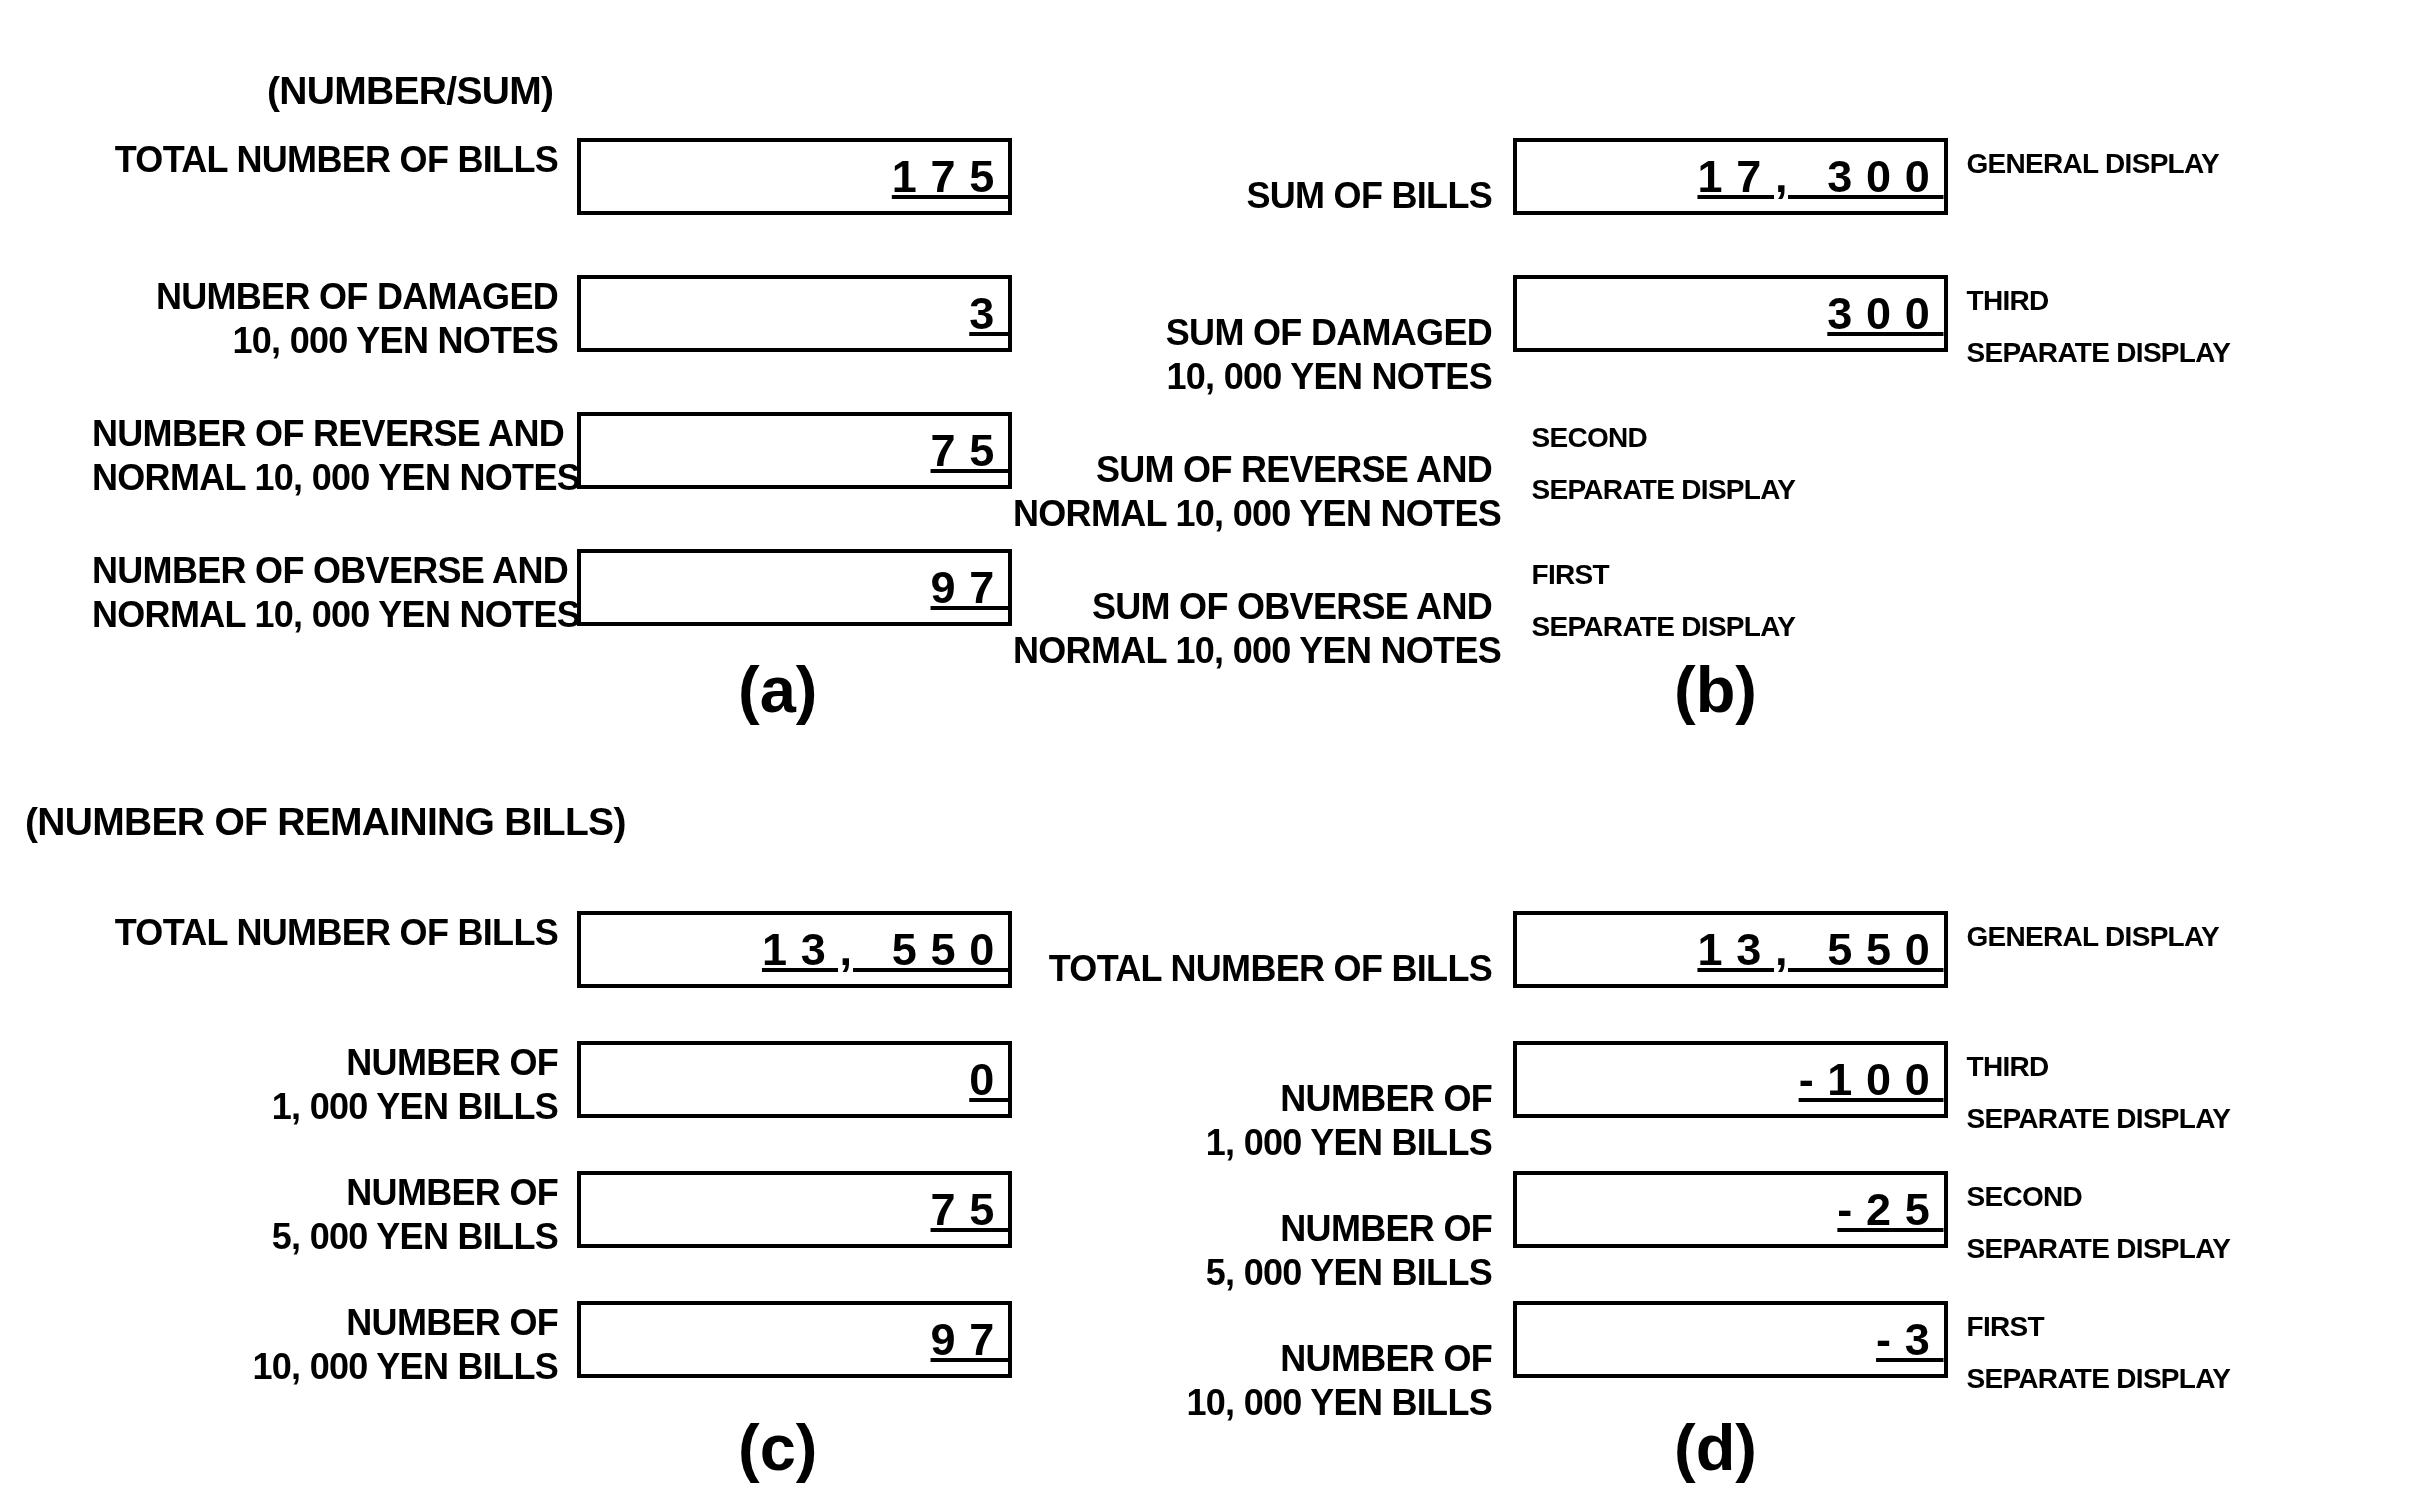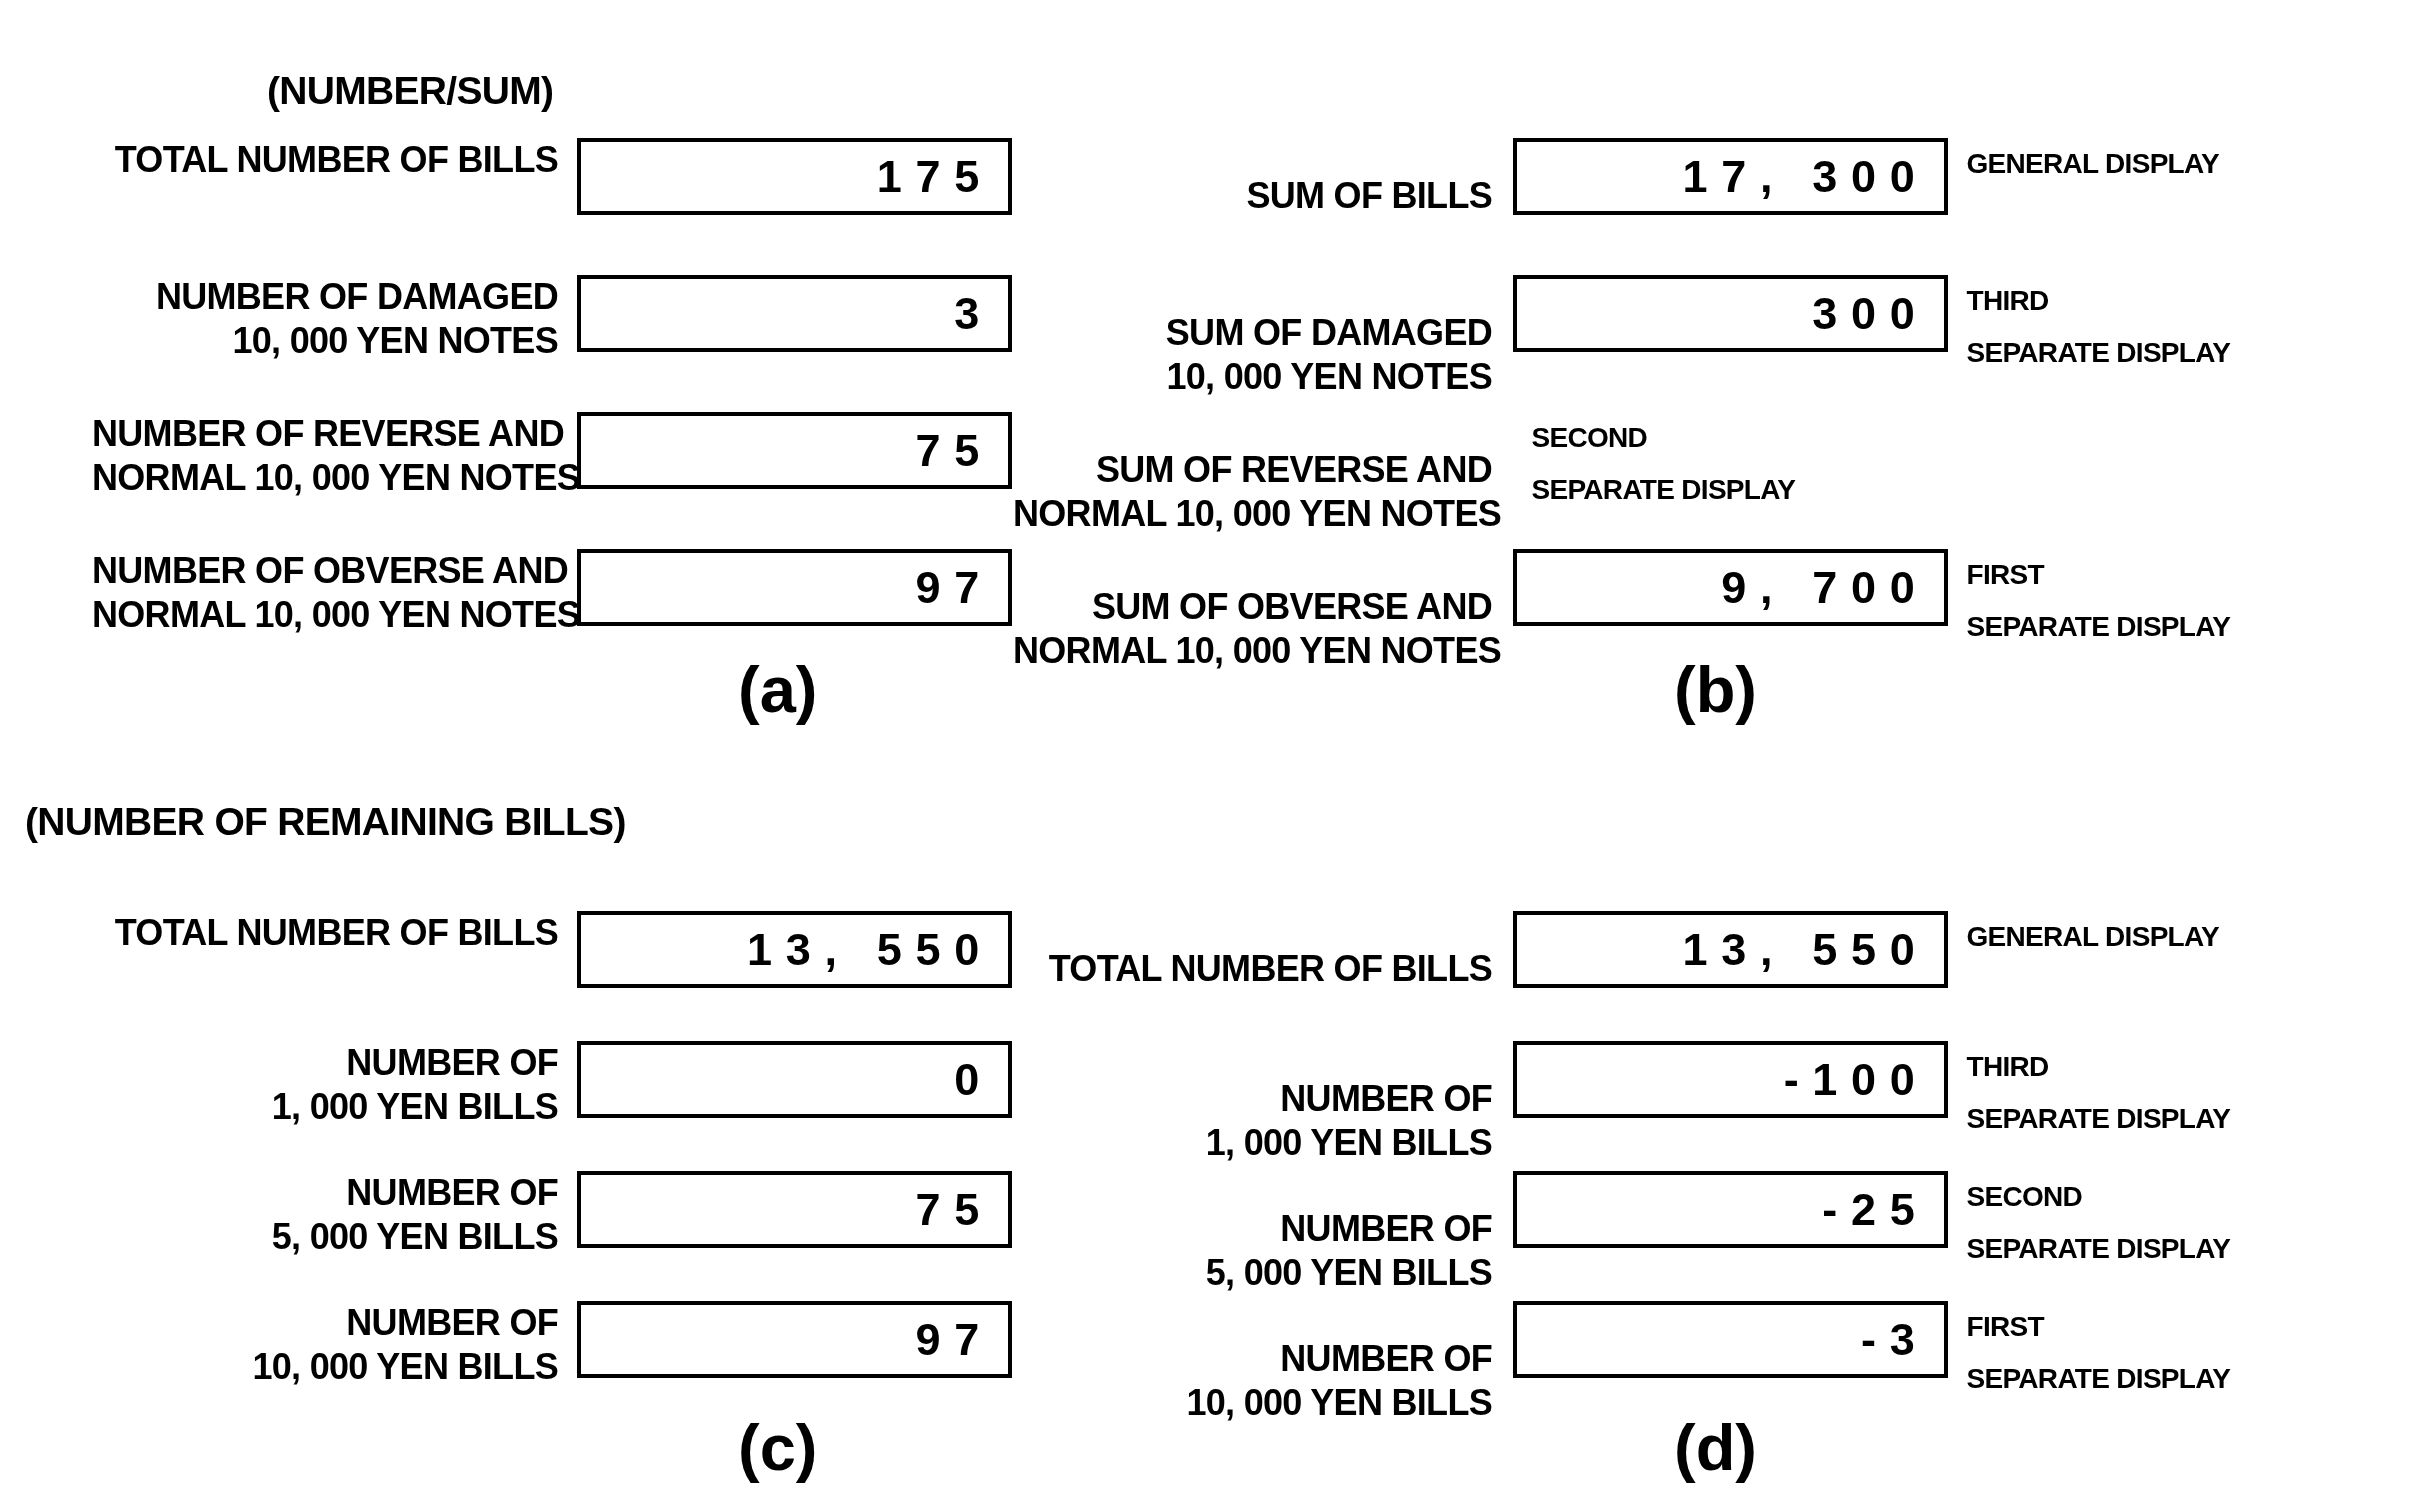--- a/index.html
+++ b/index.html
@@ -50,22 +50,22 @@
   .label-line { display: block; white-space: nowrap; }
 
   .value-box {
     width: 435px;
     height: 77px;
     border: 4.8px solid #000000;
     background: #ffffff;
     display: flex;
     align-items: center;
     justify-content: flex-end;
-    padding-right: 15px;
     flex-shrink: 0;
+    text-decoration: underline;
   }
   .display-value {
     font-size: 45px;
     font-weight: bold;
     letter-spacing: 13.7px;
     white-space: nowrap;
   }
 
   .row-caption {
     margin-left: 19px;
@@ -168,23 +168,20 @@
     <div class="row-caption">
       <span class="caption-line">SECOND</span>
       <span class="caption-line">SEPARATE DISPLAY</span>
     </div>
   </div>
   <div class="row">
     <div class="row-label">
       <span class="label-line">SUM OF OBVERSE AND</span>
       <span class="label-line">NORMAL 10, 000 YEN NOTES</span>
     </div>
-    <div class="value-box">
-      <span class="display-value">9, 700</span>
-    </div>
     <div class="row-caption">
       <span class="caption-line">FIRST</span>
       <span class="caption-line">SEPARATE DISPLAY</span>
     </div>
   </div>
 </div>
 
 <div class="panel-letter" id="letter-a">(a)</div>
 <div class="panel-letter" id="letter-b">(b)</div>
 

